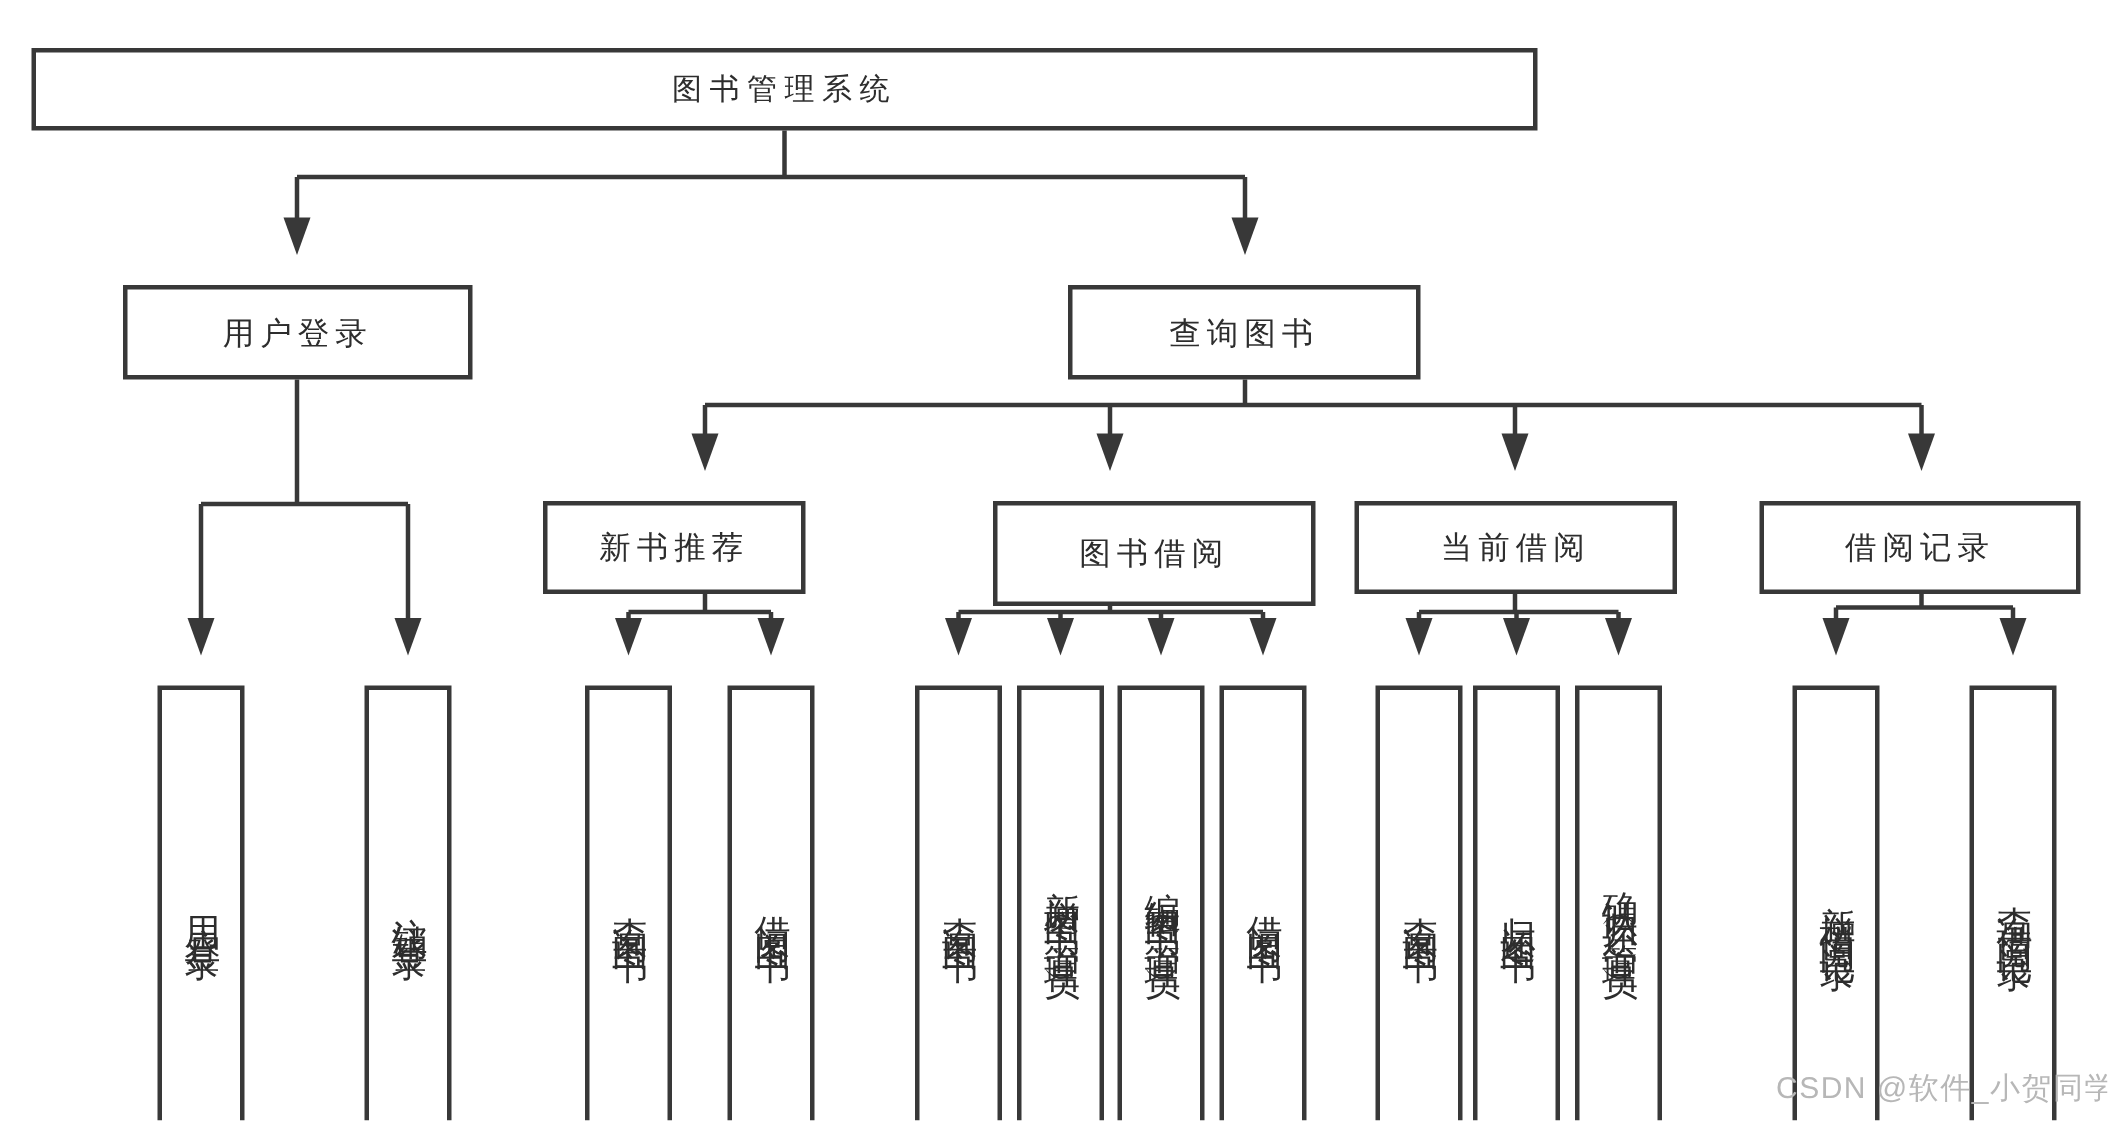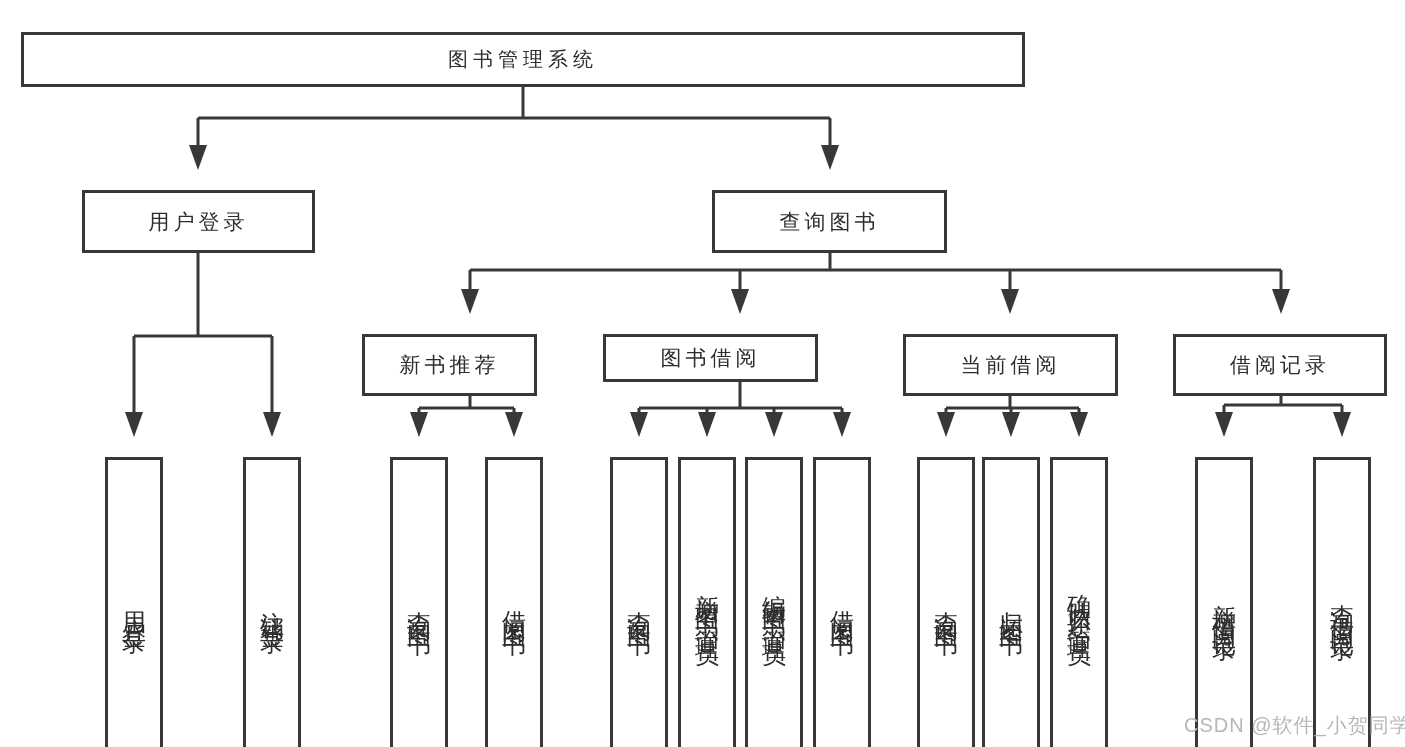--- a/index.html
+++ b/index.html
@@ -103,21 +103,21 @@
   <div class="node" style="left:82px;top:170px;width:233px;height:63px">
     <span class="hlabel">用户登录</span>
   </div>
   <div class="node" style="left:712px;top:170px;width:235px;height:63px">
     <span class="hlabel">查询图书</span>
   </div>
 
   <div class="node" style="left:362px;top:314px;width:175px;height:62px">
     <span class="hlabel">新书推荐</span>
   </div>
-  <div class="node" style="left:603px;top:314px;width:215px;height:48px">
+  <div class="node" style="left:662px;top:314px;width:215px;height:70px">
     <span class="hlabel">图书借阅</span>
   </div>
   <div class="node" style="left:903px;top:314px;width:215px;height:62px">
     <span class="hlabel">当前借阅</span>
   </div>
   <div class="node" style="left:1173px;top:314px;width:214px;height:62px">
     <span class="hlabel">借阅记录</span>
   </div>
 
   <div class="node" style="left:105px;top:437px;width:58px;height:298px">

